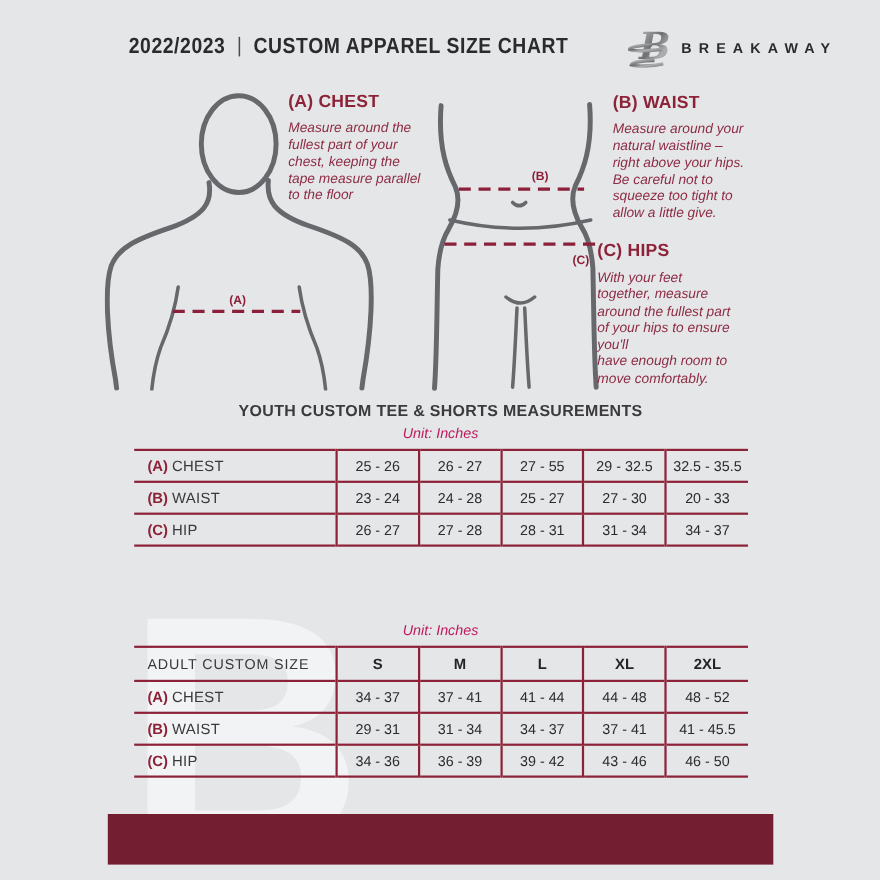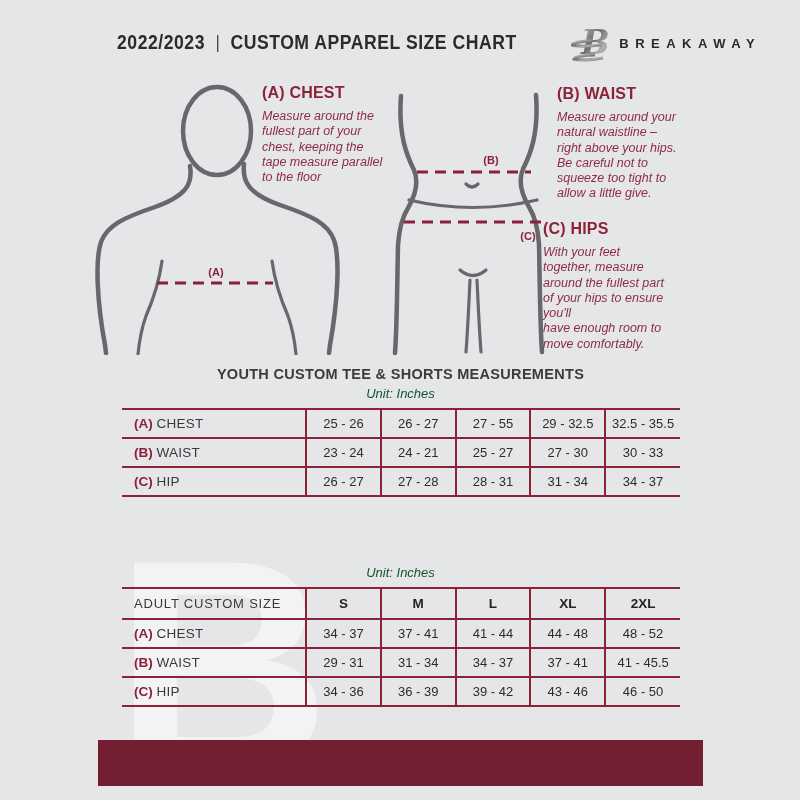--- a/index.html
+++ b/index.html
@@ -31,21 +31,21 @@
   .note p {margin:7px 0 0; font-style:italic; font-size:12.5px; line-height:1.22;
         color:#8d2c45; white-space:pre-line;}
   #note-a {left:262px; top:84px; width:175px;}
   #note-b {left:557px; top:85px; width:160px;}
   #note-c {left:543px; top:220px; width:162px;}
 
   
   .sec-title {position:absolute; left:86px; width:629px; text-align:center;
         font-size:14.5px; font-weight:700; color:#3b3b3e; letter-spacing:0.3px;}
   .sec-unit {position:absolute; left:86px; width:629px; text-align:center;
-        font-size:13px; font-style:italic; color:#14532d;}
+        font-size:13px; font-style:italic; color:#be185d;}
   #youth-title {top:366px;}  #youth-unit {top:386px;}
   #adult-title {top:545px;}  #adult-unit {top:565px;}
 
   
   .size-table {position:absolute; left:122px; width:558px; border-collapse:collapse;
         table-layout:fixed;}
   #youth-table {top:408px;}
   #adult-table {top:587px;}
   .size-table tr {border-top:2px solid #8c2137; border-bottom:2px solid #8c2137;}
   .size-table td {border-left:2px solid #8c2137; text-align:center; vertical-align:middle;
@@ -165,24 +165,24 @@
       <td class="lbl"><span class="pfx">(A)</span> <span class="nm">CHEST</span></td>
       <td>25 - 26</td>
       <td>26 - 27</td>
       <td>27 - 55</td>
       <td>29 - 32.5</td>
       <td>32.5 - 35.5</td>
     </tr>
     <tr>
       <td class="lbl"><span class="pfx">(B)</span> <span class="nm">WAIST</span></td>
       <td>23 - 24</td>
-      <td>24 - 21</td>
+      <td>24 - 28</td>
       <td>25 - 27</td>
       <td>27 - 30</td>
-      <td>30 - 33</td>
+      <td>20 - 33</td>
     </tr>
     <tr>
       <td class="lbl"><span class="pfx">(C)</span> <span class="nm">HIP</span></td>
       <td>26 - 27</td>
       <td>27 - 28</td>
       <td>28 - 31</td>
       <td>31 - 34</td>
       <td>34 - 37</td>
     </tr>
   </tbody>

